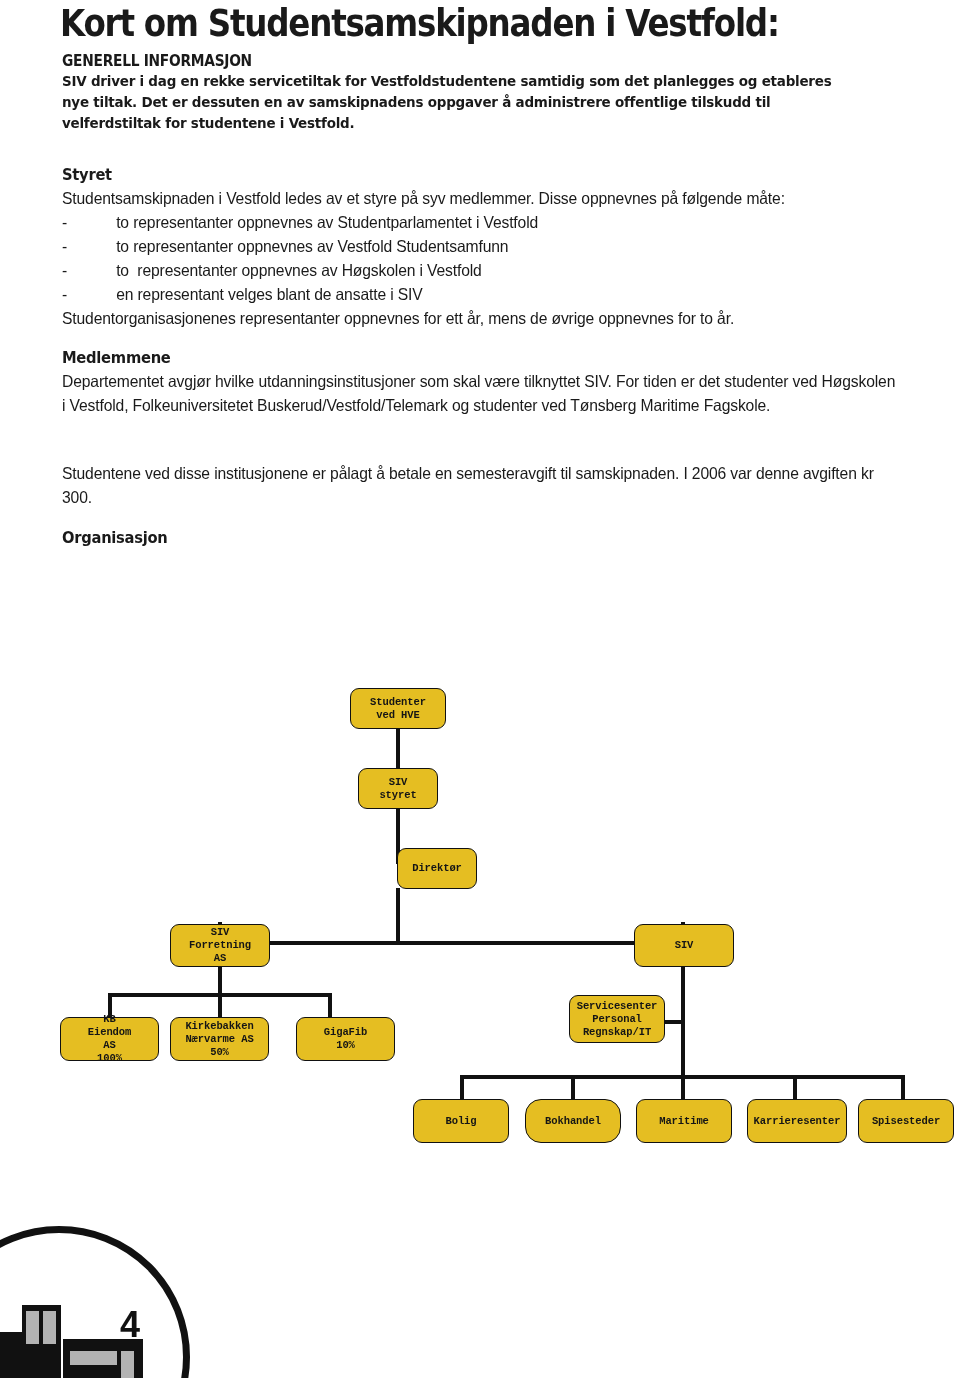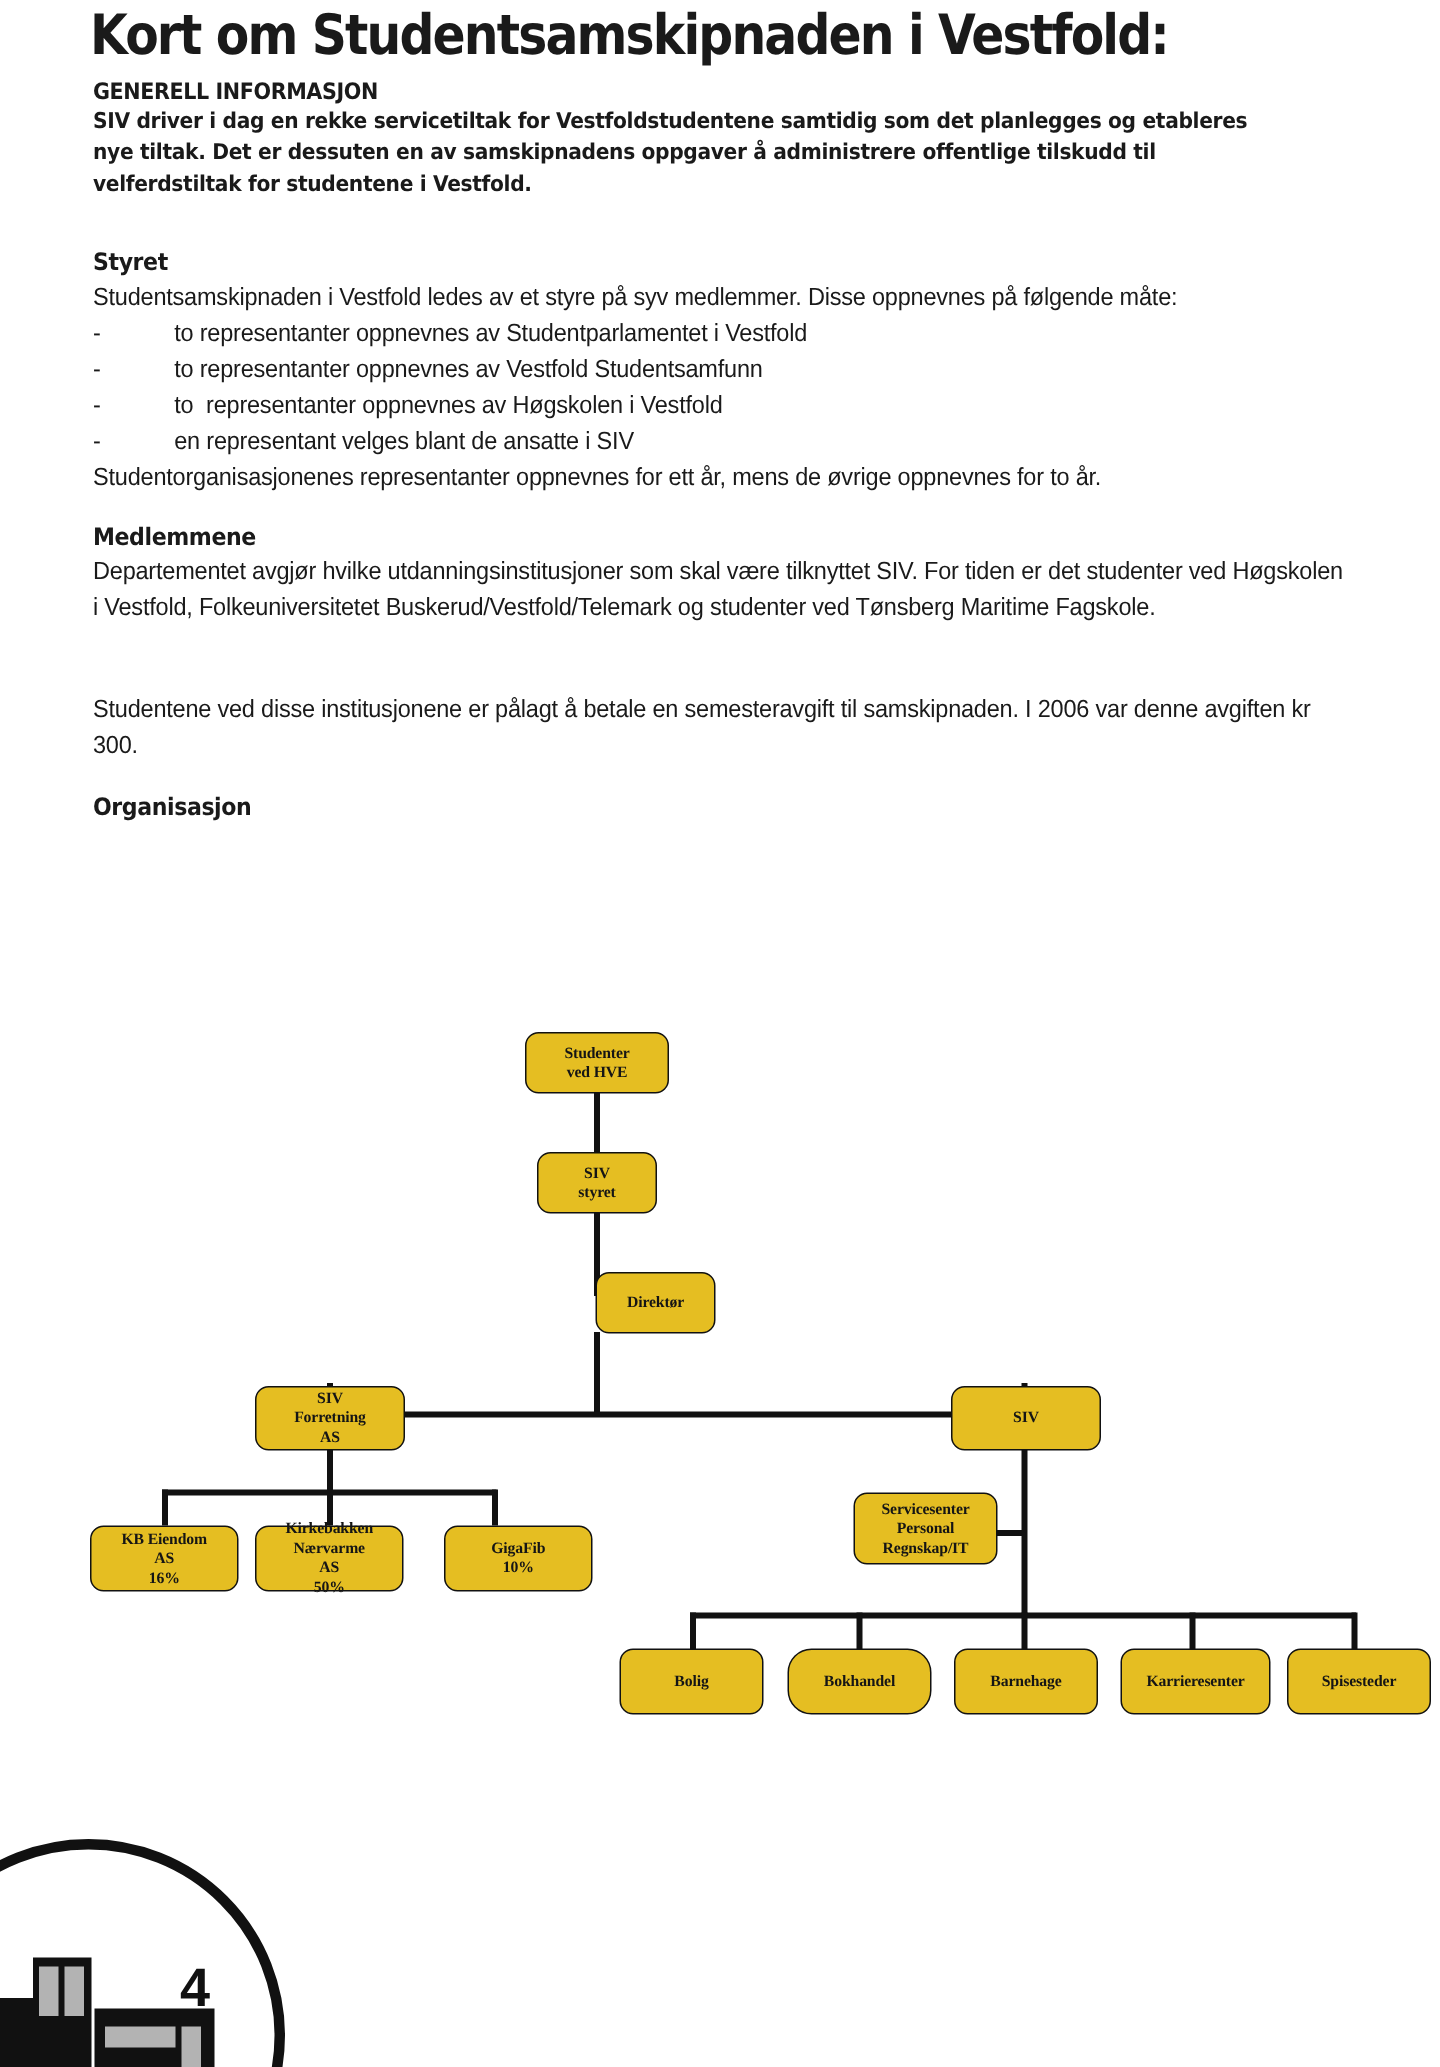--- a/index.html
+++ b/index.html
@@ -119,21 +119,21 @@
   .node {
     position: absolute;
     background: #E5BE22;
     border: 1.6px solid #111111;
     border-radius: 9px;
     box-sizing: border-box;
     display: flex;
     align-items: center;
     justify-content: center;
     text-align: center;
-    font-family: Liberation Serif, serif;
+    font-family: Liberation Mono, monospace;
     font-weight: 700;
     font-size: 10.5px;
     line-height: 13px;
     color: #151515;
     letter-spacing: -0.1px;
     z-index: 3;
     padding: 18px;
   }
   .node span { display: block; white-space: pre-line; }
 
@@ -250,21 +250,21 @@
   <div class="node" style="left:170px; top:284px; width:100px; height:43px;">
     <span>SIV Forretning AS</span>
   </div>
 
   <div class="node" style="left:634px; top:284px; width:100px; height:43px;">
     <span>SIV</span>
   </div>
 
   <div class="node" style="left:60px; top:377px; width:99px; height:44px;">
     <span>KB Eiendom AS
-16%</span>
+100%</span>
   </div>
 
   <div class="node" style="left:170px; top:377px; width:99px; height:44px;">
     <span>Kirkebakken
 Nærvarme AS
 50%</span>
   </div>
 
   <div class="node" style="left:296px; top:377px; width:99px; height:44px;">
     <span>GigaFib
@@ -279,21 +279,21 @@
 
   <div class="node" style="left:413px; top:459px; width:96px; height:44px;">
     <span>Bolig</span>
   </div>
 
   <div class="node" style="left:525px; top:459px; width:96px; height:44px;border-radius:16px;">
     <span>Bokhandel</span>
   </div>
 
   <div class="node" style="left:636px; top:459px; width:96px; height:44px;">
-    <span>Barnehage</span>
+    <span>Maritime</span>
   </div>
 
   <div class="node" style="left:747px; top:459px; width:100px; height:44px;text-align:right;">
     <span>Karrieresenter</span>
   </div>
 
   <div class="node" style="left:858px; top:459px; width:96px; height:44px;">
     <span>Spisesteder</span>
   </div>
 </div>

